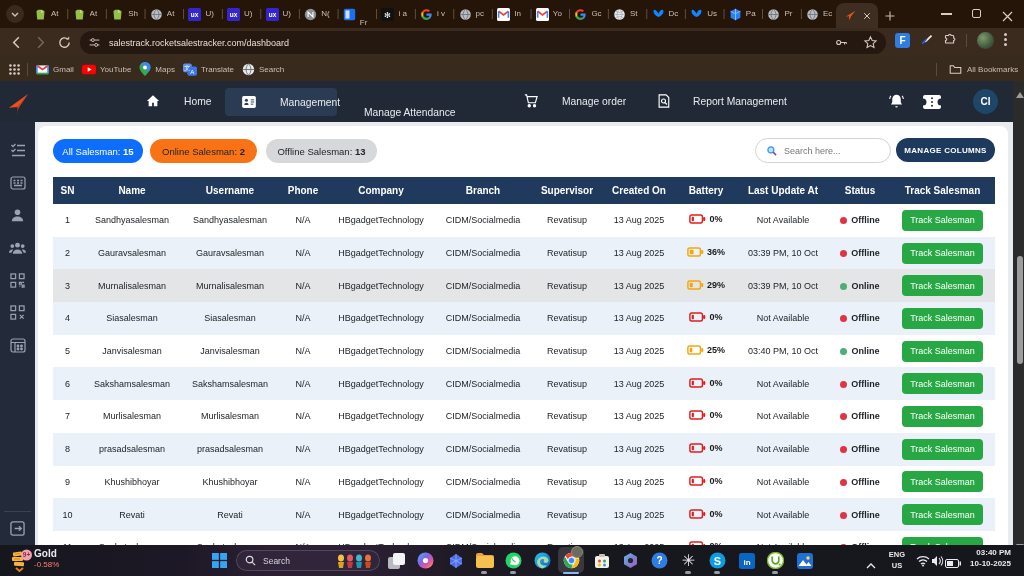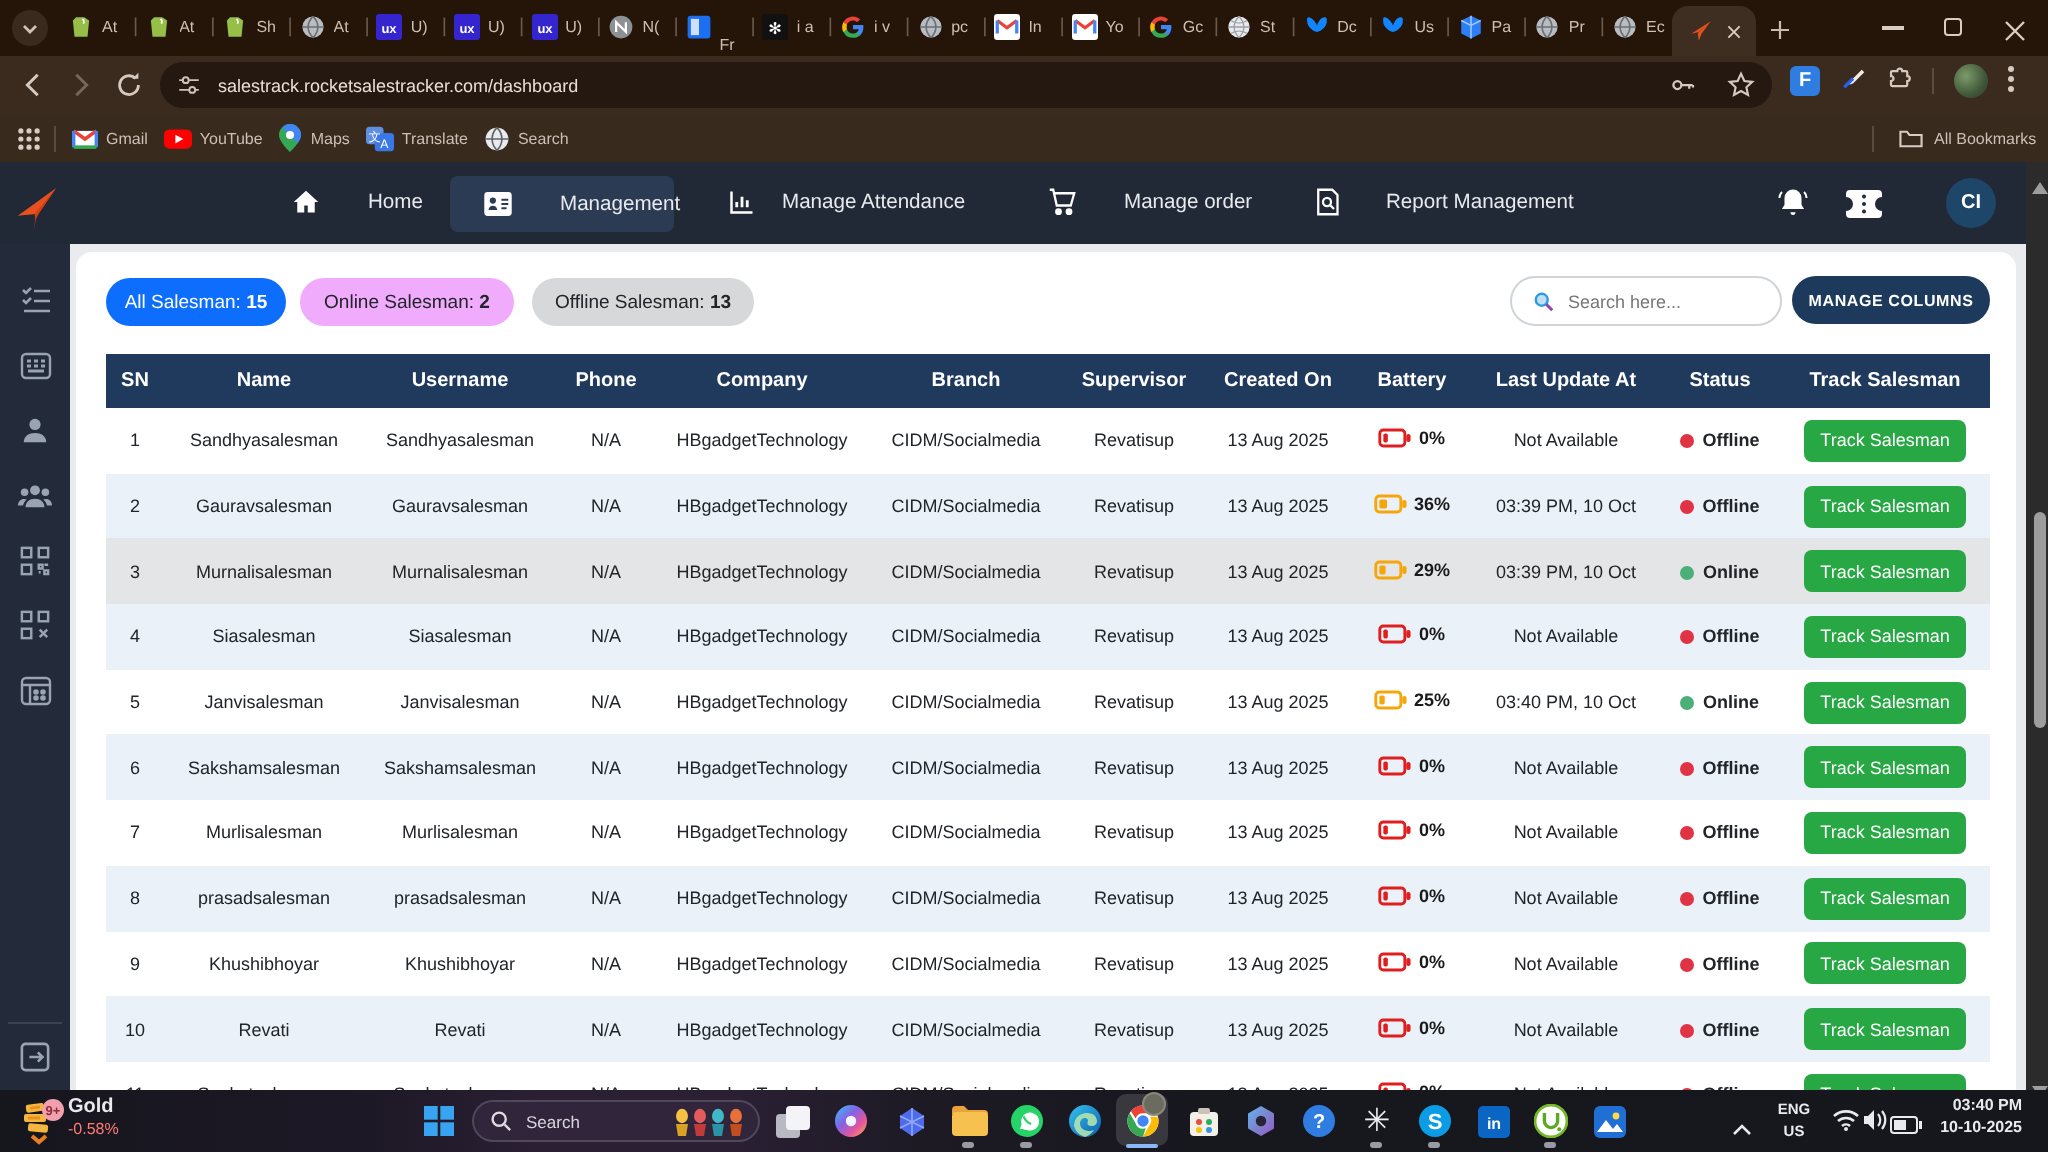--- a/index.html
+++ b/index.html
@@ -313,21 +313,21 @@
 <div class="abs" style="left:225px;top:88px;width:112px;height:28px;background:#2b3b53;border-radius:4px;"></div>
 <div class="abs navitem" style="left:242px;top:95px;height:14px;">
   <svg width="14" height="12" viewBox="0 0 16 14" fill="#fff">
       <rect x="0" y="0" width="16" height="14" rx="2"></rect>
       <circle cx="5" cy="5" r="1.8" fill="#2b3b53"></circle>
       <path d="M2.5 10.5c0-1.7 1.2-2.5 2.5-2.5s2.5.8 2.5 2.5z" fill="#2b3b53"></path>
       <path d="M10 4.5h4M10 7h4M10 9.5h3" stroke="#2b3b53" stroke-width="1.1"></path>
     </svg>
     <span>Management</span>
 </div>
-<div class="abs navitem" style="left:364px;top:94px;height:14px;gap:13px;">
+<div class="abs navitem" style="left:364px;top:94px;height:14px;gap:13px;flex-direction:column;">
   <svg width="14" height="14" viewBox="0 0 16 16" fill="none" stroke="#fff" stroke-width="1.4">
       <path d="M2 2v12h12"></path>
       <path d="M5 11V8M8 11V5M11 11V7" stroke-width="1.6"></path>
     </svg>
     <span>Manage Attendance</span>
 </div>
 <div class="abs navitem" style="left:524px;top:94px;height:14px;">
   <svg width="14" height="14" viewBox="0 0 16 16" fill="none" stroke="#fff" stroke-width="1.3">
       <path d="M1 1h2l2 9h8l2-7H4"></path>
       <circle cx="6" cy="13.5" r="1.3" fill="#fff"></circle>
@@ -414,21 +414,21 @@
 <div class="abs" style="left:4px;top:511px;width:27px;height:1px;background:#3a4352;"></div>
 <div class="abs" style="left:10px;top:521px;"><svg width="15" height="15" viewBox="0 0 16 16" fill="none" stroke="#9aa3b0" stroke-width="1.4">
       <rect x="1" y="1" width="14" height="14" rx="2"></rect>
       <path d="M5 8h7M9.5 5.5L12 8l-2.5 2.5"></path>
     </svg></div>
 
 <div class="abs" id="content"></div>
 <div class="abs" style="left:38px;top:126px;width:970px;height:419px;background:#fff;border-radius:8px 8px 0 0;"></div>
 
 <div class="abs" style="left:53px;top:139px;width:90px;height:24px;border-radius:12px;background:#0d6efd;color:#fff;font-size:9.5px;display:flex;align-items:center;justify-content:center;">All&nbsp;Salesman:&nbsp;<b>15</b></div>
-<div class="abs" style="left:150px;top:139px;width:107px;height:24px;border-radius:12px;background:#f0abfc;color:#212529;font-size:9.5px;display:flex;align-items:center;justify-content:center;">Online&nbsp;Salesman:&nbsp;<b>2</b></div>
+<div class="abs" style="left:150px;top:139px;width:107px;height:24px;border-radius:12px;background:#f97316;color:#212529;font-size:9.5px;display:flex;align-items:center;justify-content:center;">Online&nbsp;Salesman:&nbsp;<b>2</b></div>
 <div class="abs" style="left:266px;top:139px;width:111px;height:24px;border-radius:12px;background:#d6d8da;color:#212529;font-size:9.5px;display:flex;align-items:center;justify-content:center;">Offline&nbsp;Salesman:&nbsp;<b>13</b></div>
 
 <div class="abs" style="left:755px;top:138px;width:136px;height:25px;border-radius:13px;background:#fff;border:1px solid #d0d4d8;display:flex;align-items:center;">
   <svg style="margin-left:10px" width="12" height="12" viewBox="0 0 16 16">
       <circle cx="6.5" cy="6.5" r="4" fill="#bfe0f7" stroke="#2e9be6" stroke-width="1.6"></circle>
       <path d="M9.5 9.5l4 4" stroke="#8e44ad" stroke-width="2"></path>
     </svg>
   <span style="margin-left:6px;font-size:9px;color:#777;">Search here...</span>
 </div>
 <div class="abs" style="left:896px;top:138px;width:99px;height:24px;border-radius:12px;background:#1d3a5c;color:#fff;font-size:8px;font-weight:600;display:flex;align-items:center;justify-content:center;letter-spacing:.3px;white-space:nowrap;">MANAGE COLUMNS</div>

